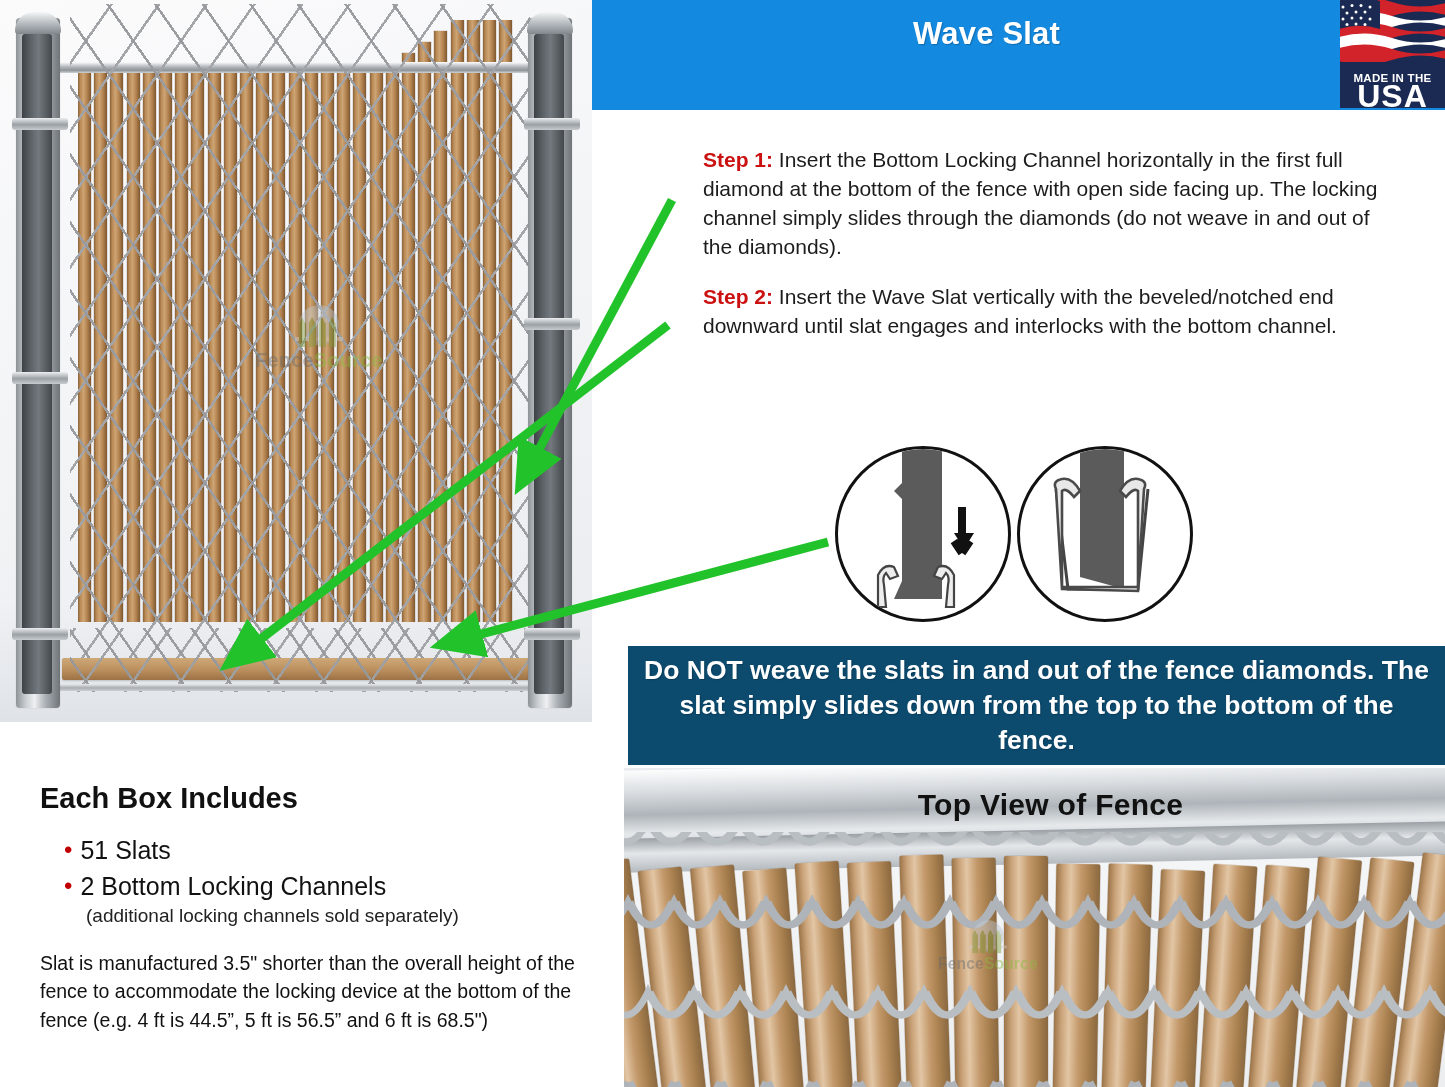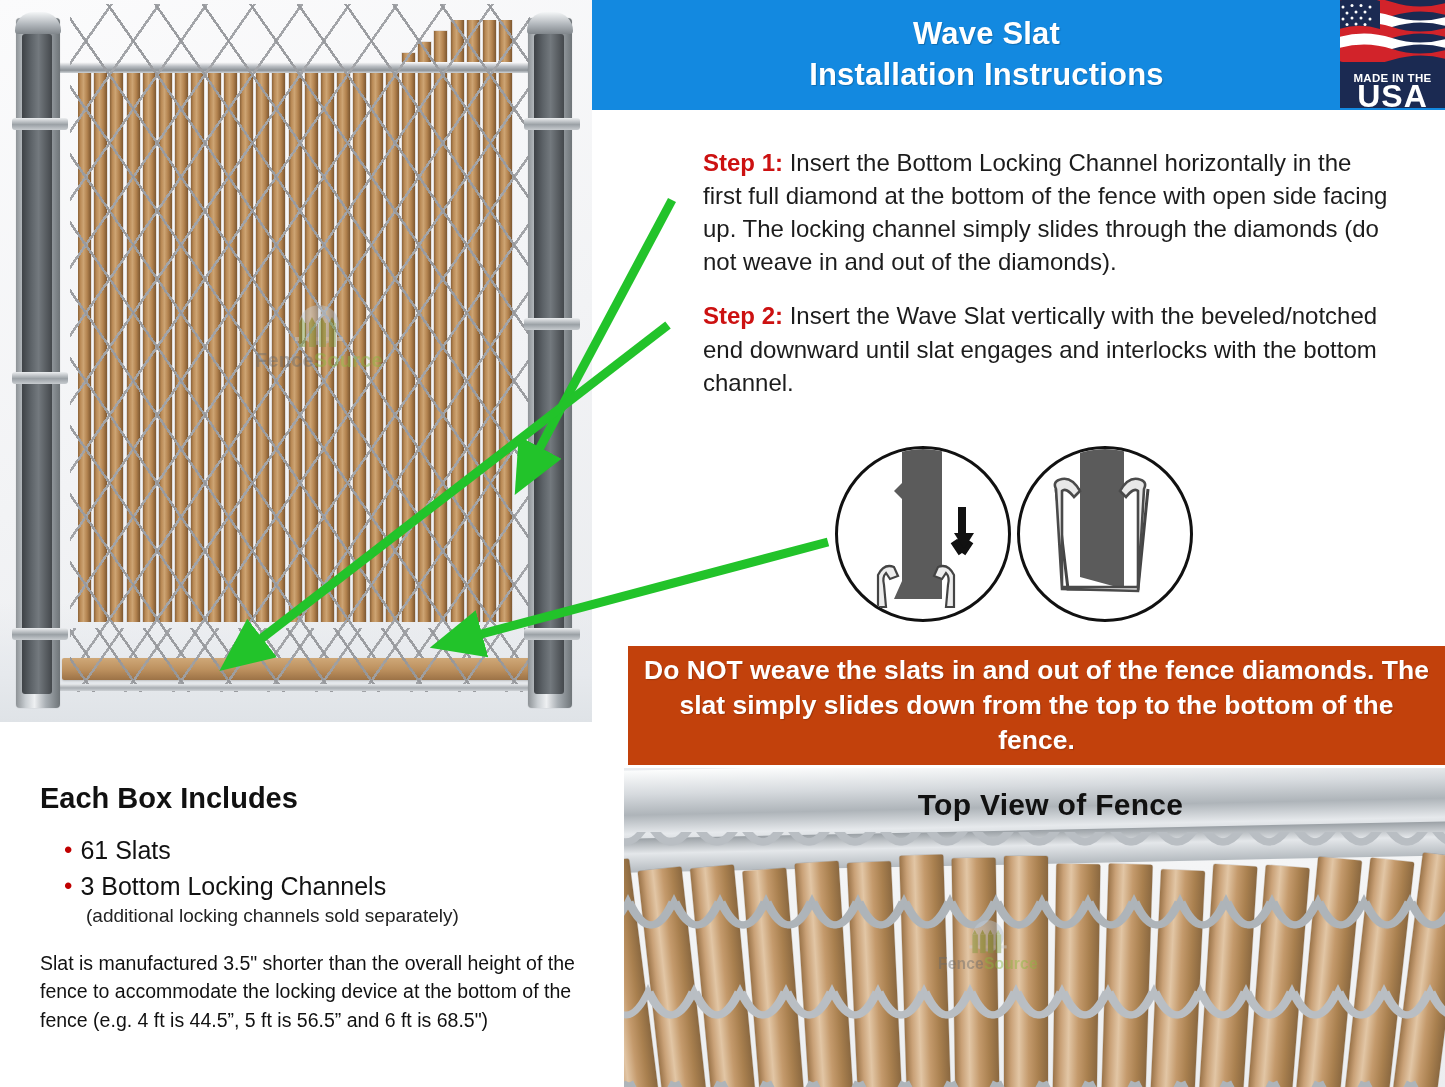--- a/index.html
+++ b/index.html
@@ -84,31 +84,31 @@
   .usa-badge{position:absolute;right:0;top:0;width:105px;height:108px;background:#1b2a52;
     overflow:hidden;}
   .usa-flag{position:absolute;left:-4px;top:-4px;width:113px;height:66px;overflow:hidden;}
   .usa-label{position:absolute;left:0;right:0;bottom:24px;text-align:center;color:#fff;
     font-size:11.5px;font-weight:700;letter-spacing:.3px;}
   .usa-big{position:absolute;left:0;right:0;bottom:-4px;text-align:center;color:#fff;
     font-size:32px;font-weight:700;letter-spacing:1px;line-height:1;}
 
   
   .steps{position:absolute;left:703px;top:146px;width:690px;}
-  .step{font-size:24px;line-height:1.38;margin-bottom:21px;color:#1c1c1c;}
+  .step{font-size:21px;line-height:1.38;margin-bottom:21px;color:#1c1c1c;}
   .step b{color:#cc1111;font-weight:700;}
 
   
   .detail{position:absolute;left:835px;top:446px;width:350px;height:170px;}
   .circle{position:absolute;top:0;width:170px;height:170px;border-radius:50%;
     border:3px solid #111;background:#fff;overflow:hidden;}
   .circle.c1{left:0;} .circle.c2{left:182px;}
 
   
-  .red-banner{position:absolute;left:628px;top:646px;width:817px;height:119px;background:#c2410c;
+  .red-banner{position:absolute;left:628px;top:646px;width:817px;height:119px;background:#0c4a6e;
     display:flex;align-items:center;justify-content:center;}
   .red-banner-text{color:#fff;font-size:26.5px;font-weight:700;line-height:1.33;text-align:center;
     padding:0 16px;text-shadow:1px 1px 1px rgba(0,0,0,.2);}
 
   
   .photo-top{position:absolute;left:624px;top:768px;width:821px;height:319px;overflow:hidden;
     background:linear-gradient(180deg,#e9ecef 0%,#f4f5f6 30%,#eceef0 100%);padding-left:32px;}
   .tv-rail{position:absolute;left:-10px;top:-6px;width:845px;height:86px;
     background:linear-gradient(180deg,#fcfdfd 0%,#d6dade 28%,#aeb4b9 52%,#e6e9ec 74%,#c3c8cd 100%);
     transform:rotate(-1.2deg);}
@@ -207,21 +207,20 @@
     </marker>
   </defs>
   <line x1="672" y1="200" x2="527" y2="472" stroke="#22c32a" stroke-width="9" marker-end="url(#gh)"></line>
   <line x1="668" y1="325" x2="240" y2="655" stroke="#22c32a" stroke-width="9" marker-end="url(#gh)"></line>
   <line x1="828" y1="542" x2="455" y2="641" stroke="#22c32a" stroke-width="9" marker-end="url(#gh)"></line>
 </svg>
 
 <div class="header">
   <div class="header-title">
     <div>Wave Slat</div>
-    <div>Installation Instructions</div>
   </div>
   <div class="usa-badge">
     <svg class="usa-flag" viewBox="0 0 113 66">
       <path d="M0,6 Q28,-3 56,6 T113,6 L113,20 Q85,11 56,20 T0,20 Z" fill="#d2232a"></path>
       <path d="M0,20 Q28,11 56,20 T113,20 L113,31 Q85,22 56,31 T0,31 Z" fill="#ffffff"></path>
       <path d="M0,31 Q28,22 56,31 T113,31 L113,42 Q85,33 56,42 T0,42 Z" fill="#d2232a"></path>
       <path d="M0,42 Q28,33 56,42 T113,42 L113,53 Q85,44 56,53 T0,53 Z" fill="#ffffff"></path>
       <path d="M0,53 Q28,44 56,53 T113,53 L113,64 Q85,55 56,64 T0,64 Z" fill="#d2232a"></path>
       <path d="M0,6 Q22,-2 44,5 L44,33 Q22,26 0,34 Z" fill="#1b2a52"></path>
       <g fill="#ffffff">
@@ -395,21 +394,21 @@
     <div class="wm-text">
       <span class="a">Fence</span><span class="b">Source</span>
     </div>
   </div>
 </div>
 
 <div class="includes">
   <div class="inc-title">Each Box Includes</div>
   <div class="inc-item">
     <span class="inc-bullet">•</span>
-    <span>61 Slats</span>
+    <span>51 Slats</span>
   </div>
   <div class="inc-item">
     <span class="inc-bullet">•</span>
-    <span>3 Bottom Locking Channels</span>
+    <span>2 Bottom Locking Channels</span>
   </div>
   <div class="inc-note">(additional locking channels sold separately)</div>
   <div class="inc-para">Slat is manufactured 3.5" shorter than the overall height of the fence to accommodate the locking device at the bottom of the fence (e.g. 4 ft is 44.5”, 5 ft is 56.5” and 6 ft is 68.5")</div>
 </div>
 
 </body></html>

